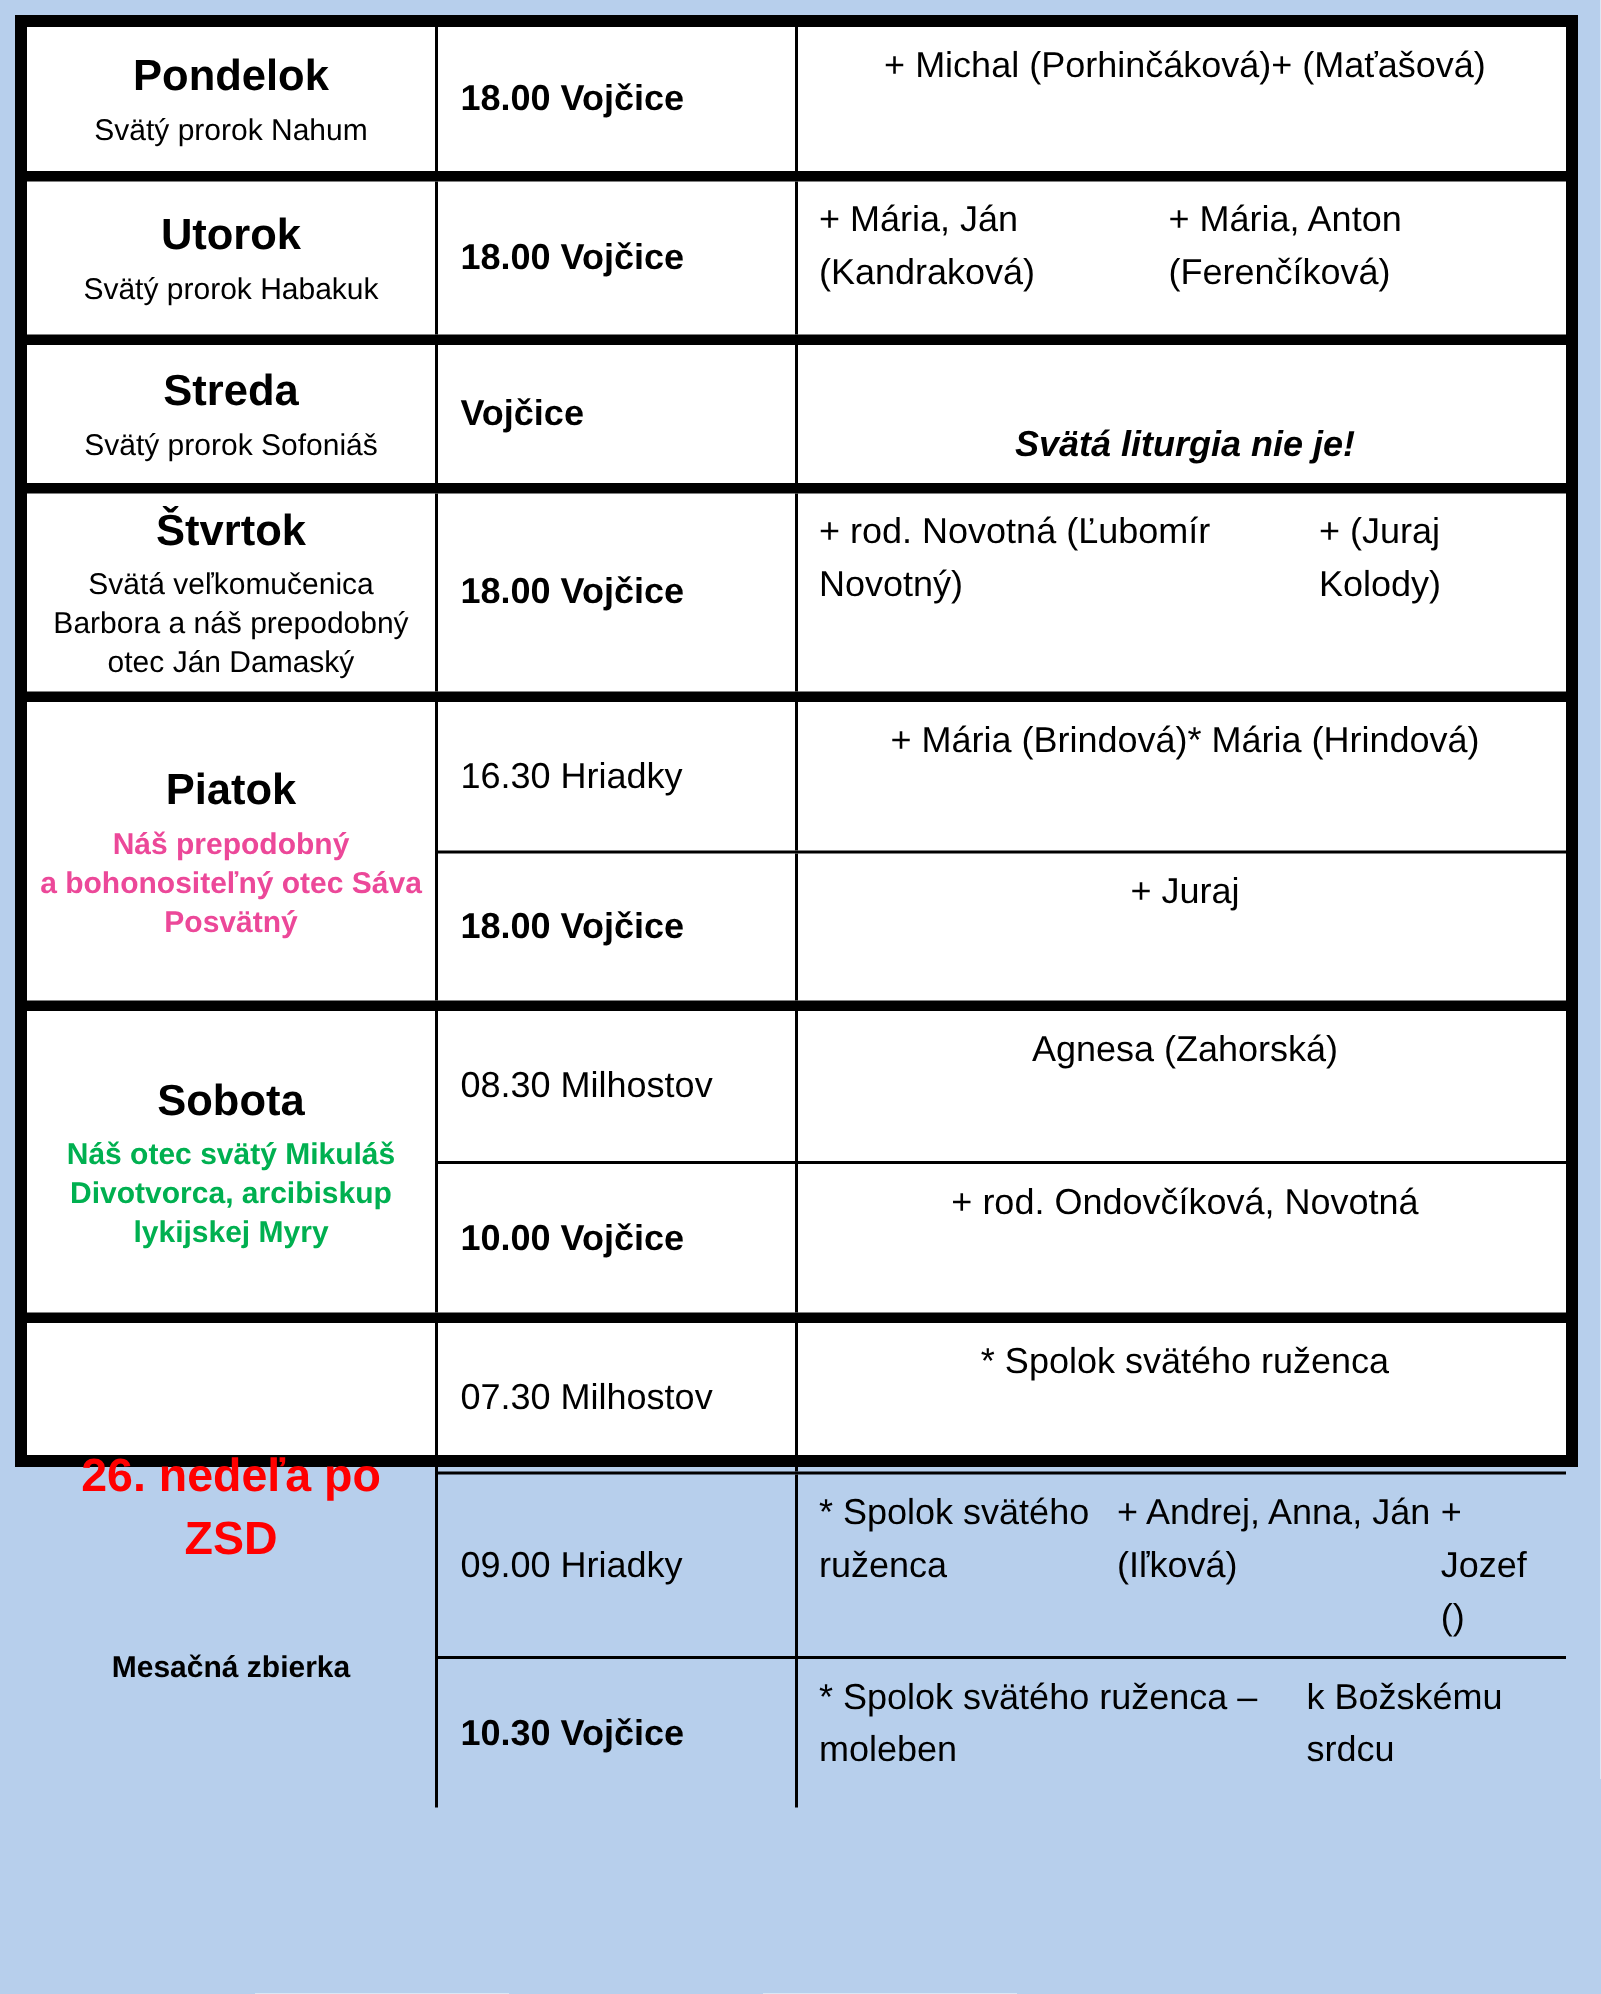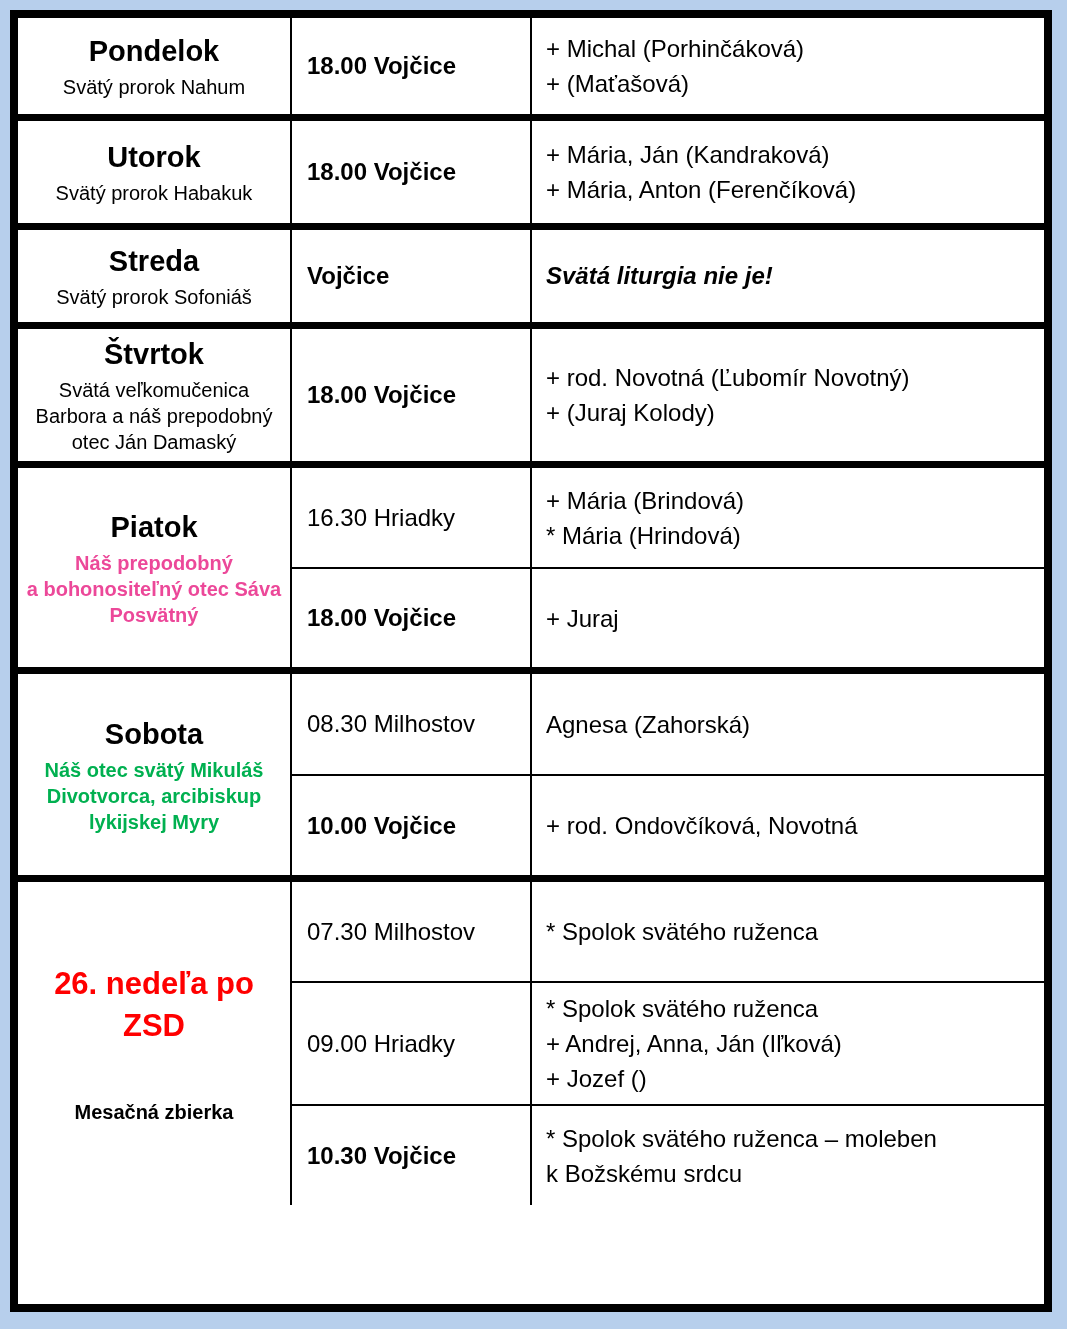--- a/index.html
+++ b/index.html
@@ -6,21 +6,21 @@
   html, body { width: 1067px; height: 1329px; }
   body {
     background: #b7cfec;
     font-family: "Liberation Sans", sans-serif;
     color: #000;
     overflow: hidden;
   }
   .table {
     position: absolute;
     left: 10px; top: 10px;
-    width: 1042px; height: 1302px;
+    width: 1042px; height: 968px;
     background: #ffffff;
     border: 8px solid #000;
     display: flex;
     flex-direction: column;
   }
   .day-row {
     display: flex;
     align-items: stretch;
     border-top: 7px solid #000;
   }
@@ -66,28 +66,28 @@
     border-right: 2px solid #000;
     display: flex;
     align-items: center;
     padding: 6px 6px 6px 15px;
     font-size: 24px;
   }
   .time-cell.bold { font-weight: bold; }
   .intent-cell {
     flex: 1 1 auto;
     display: flex;
-    flex-direction: column;
+    flex-direction: row;
     justify-content: center;
     padding: 8px 10px 8px 14px;
     font-size: 24px;
     line-height: 1.46;
   }
   .intent-cell.note {
-    align-items: flex-start;
+    align-items: flex-end;
     text-align: center;
     font-weight: bold;
     font-style: italic;
   }
 </style>
 </head>
 <body>
 
 <div class="table">
 

